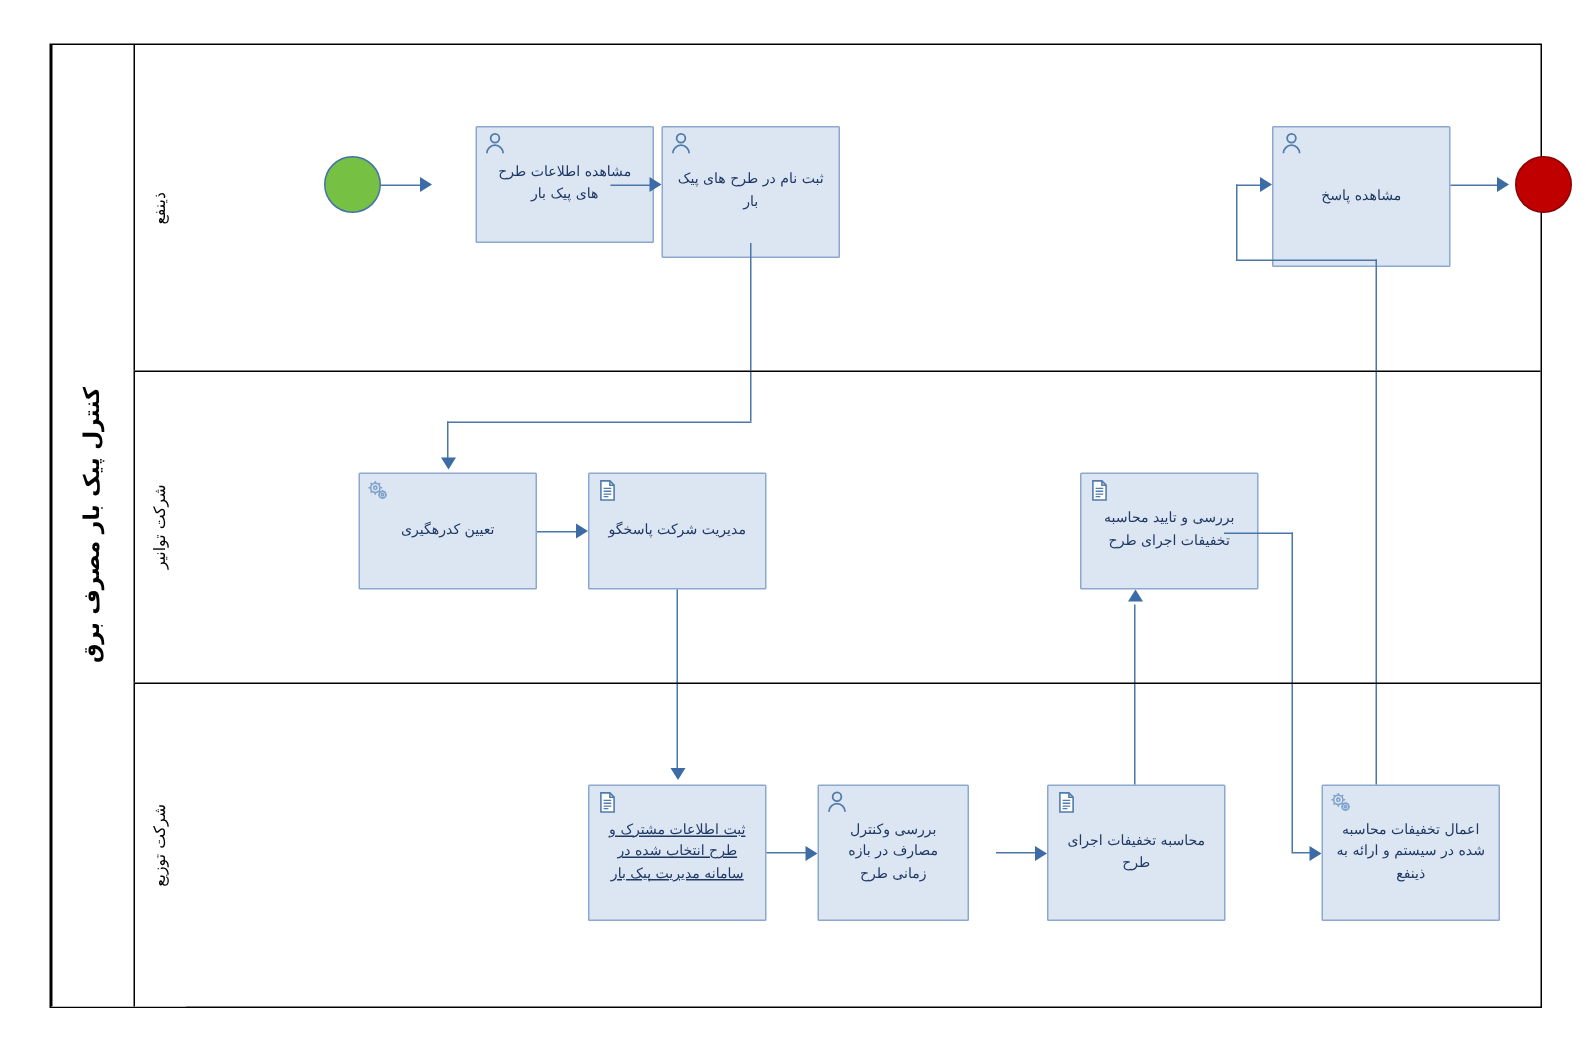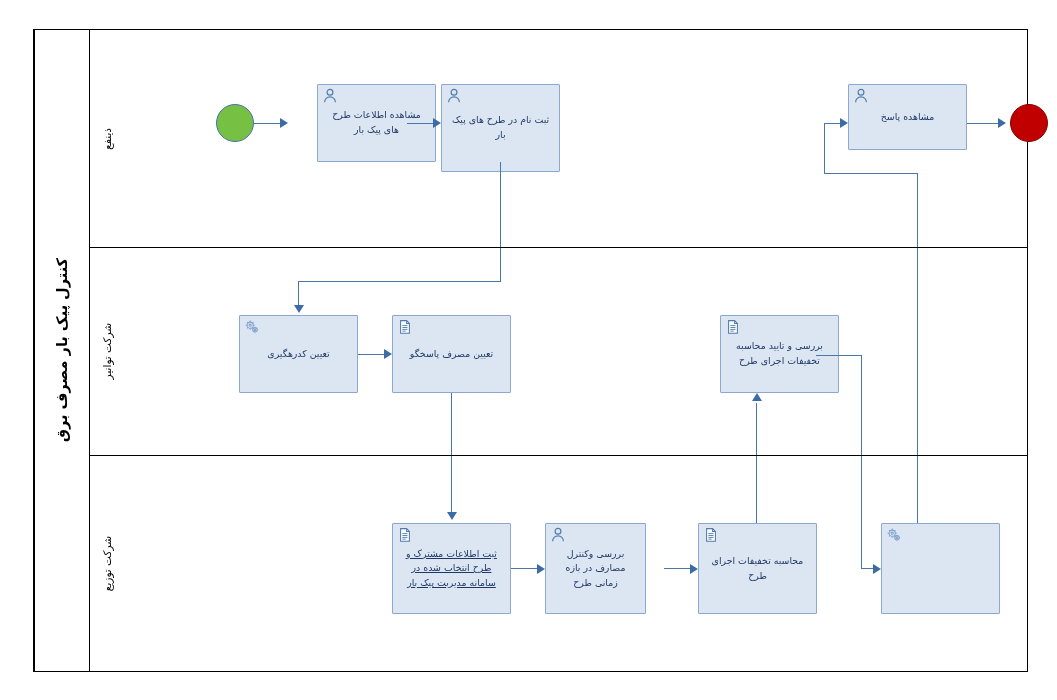--- a/index.html
+++ b/index.html
@@ -143,21 +143,21 @@
           <svg viewBox="0 0 16 16" width="16" height="16">
             <circle cx="8" cy="4.2" r="2.9" fill="none" stroke="#4A76A8" stroke-width="1.2"></circle>
             <path d="M2.6 14.2a5.4 5.4 0 0 1 10.8 0" fill="none" stroke="#4A76A8" stroke-width="1.2"></path>
           </svg>
         </span>
         <span class="lbl">ثبت نام در طرح های پیک بار</span>
       </div>
 
       <div class="conn v" style="left:376px;top:132px;height:85px;"></div>
 
-      <div class="task" style="left:724px;top:54px;width:119px;height:66px;">
+      <div class="task" style="left:724px;top:54px;width:119px;height:94px;">
         <span class="task-icon">
           <svg viewBox="0 0 16 16" width="16" height="16">
             <circle cx="8" cy="4.2" r="2.9" fill="none" stroke="#4A76A8" stroke-width="1.2"></circle>
             <path d="M2.6 14.2a5.4 5.4 0 0 1 10.8 0" fill="none" stroke="#4A76A8" stroke-width="1.2"></path>
           </svg>
         </span>
         <span class="lbl">مشاهده پاسخ</span>
       </div>
 
       <div class="conn h" style="left:843px;top:92.5px;width:33px;"></div>
@@ -204,21 +204,21 @@
       <div class="arrow right" style="left:260px;top:101px;"></div>
 
       <div class="task" style="left:268px;top:67px;width:119px;height:78px;">
         <span class="task-icon">
           <svg viewBox="0 0 16 16" width="16" height="16">
             <path d="M3.6 1.6h6l2.8 2.8v9.9H3.6z" fill="#fff" stroke="#4A76A8" stroke-width="1.05"></path>
             <path d="M9.6 1.6v2.9h2.8" fill="none" stroke="#4A76A8" stroke-width="1.05"></path>
             <path d="M5.4 6.6h5.1M5.4 8.5h5.1M5.4 10.4h5.1M5.4 12.1h3.2" stroke="#4A76A8" stroke-width=".9"></path>
           </svg>
         </span>
-        <span class="lbl">تعیین مصرف پاسخگو</span>
+        <span class="lbl">مدیریت شرکت پاسخگو</span>
       </div>
 
       <div class="conn v" style="left:327px;top:145px;height:63px;"></div>
 
       <div class="task" style="left:573px;top:67px;width:119px;height:78px;margin-left:23px;">
         <span class="task-icon">
           <svg viewBox="0 0 16 16" width="16" height="16">
             <path d="M3.6 1.6h6l2.8 2.8v9.9H3.6z" fill="#fff" stroke="#4A76A8" stroke-width="1.05"></path>
             <path d="M9.6 1.6v2.9h2.8" fill="none" stroke="#4A76A8" stroke-width="1.05"></path>
             <path d="M5.4 6.6h5.1M5.4 8.5h5.1M5.4 10.4h5.1M5.4 12.1h3.2" stroke="#4A76A8" stroke-width=".9"></path>
@@ -296,19 +296,20 @@
             <g fill="none" stroke="#7C9FCB" stroke-width="1.05">
               <circle cx="6.2" cy="6.2" r="3.1"></circle>
               <circle cx="6.2" cy="6.2" r="1.1"></circle>
               <path d="M6.2 1.6v1.3M6.2 9.5v1.3M1.6 6.2h1.3M9.5 6.2h1.3M3 3l.9.9M8.5 8.5l.9.9M9.4 3l-.9.9M3.9 8.5l-.9.9"></path>
               <circle cx="11" cy="10.8" r="2.2"></circle>
               <circle cx="11" cy="10.8" r="0.8"></circle>
               <path d="M11 7.9v.9M11 12.7v.9M8.1 10.8H9M13 10.8h.9"></path>
             </g>
           </svg>
         </span>
+        <span class="lbl">اعمال تخفیفات محاسبه شده در سیستم و ارائه به ذینفع</span>
       </div>
 
       <div class="conn v" style="left:793px;top:0px;height:67px;"></div>
     </div>
   </div>
 
 </div>
 
 </body></html>

